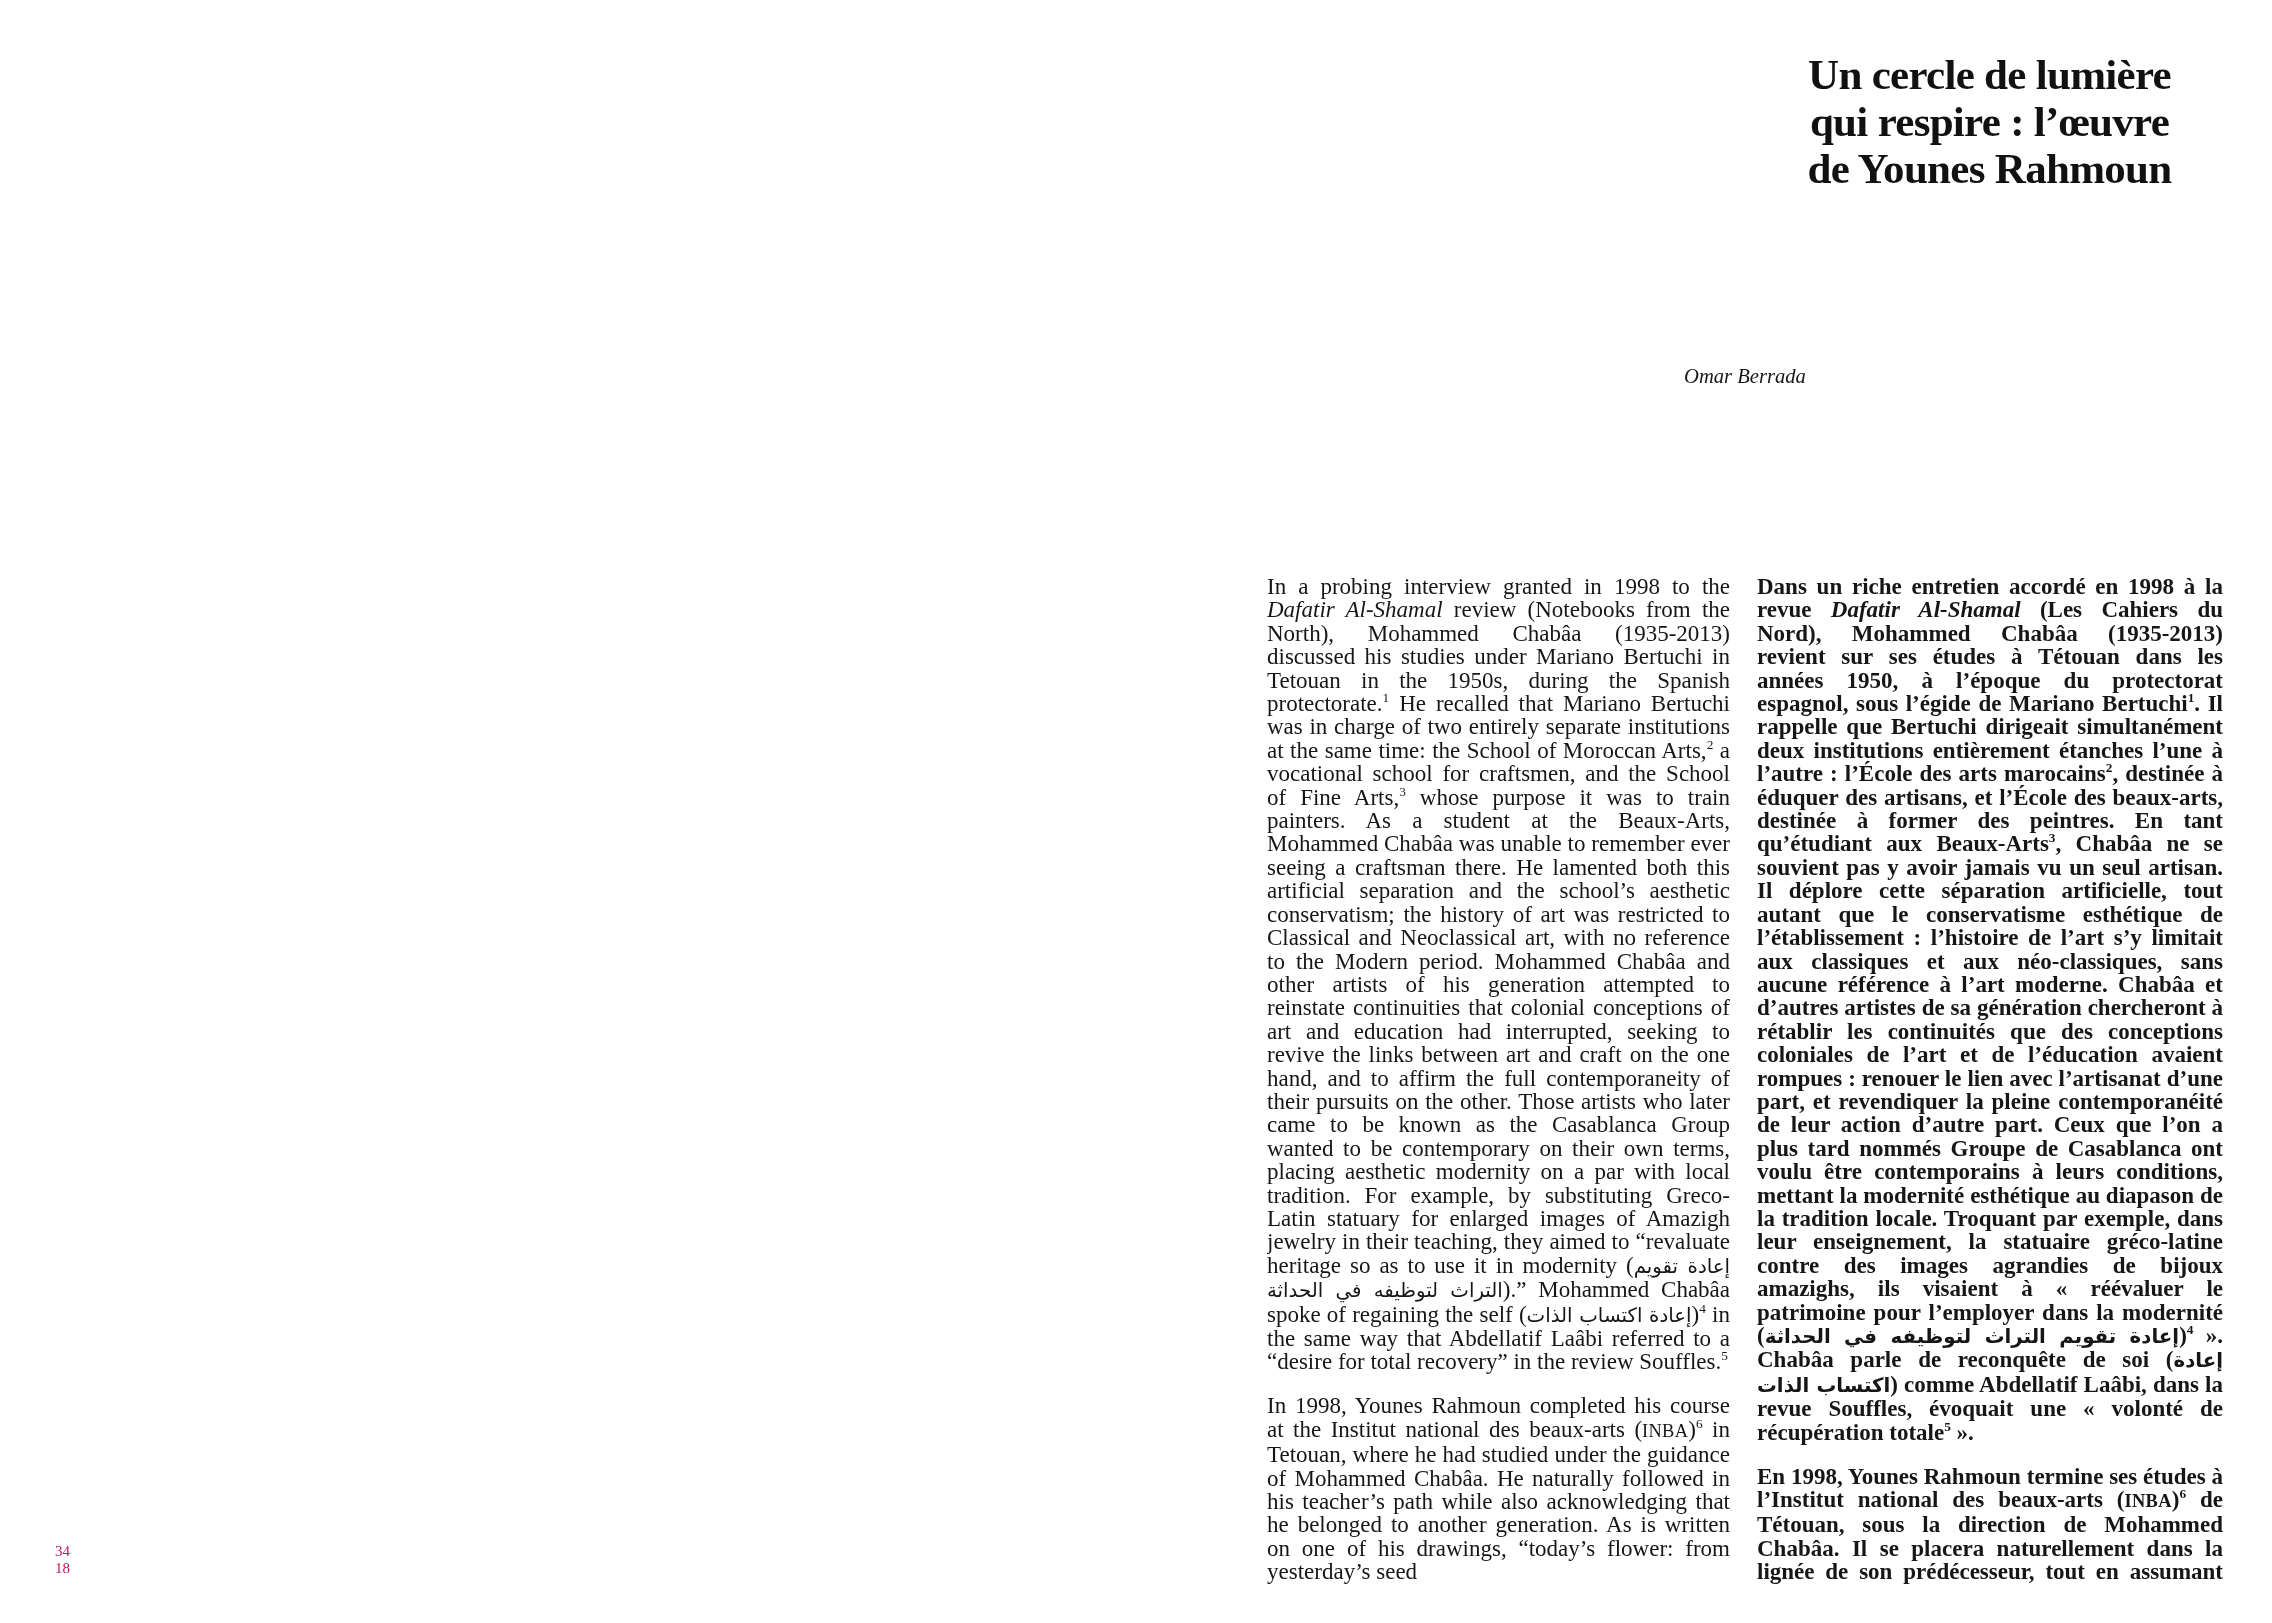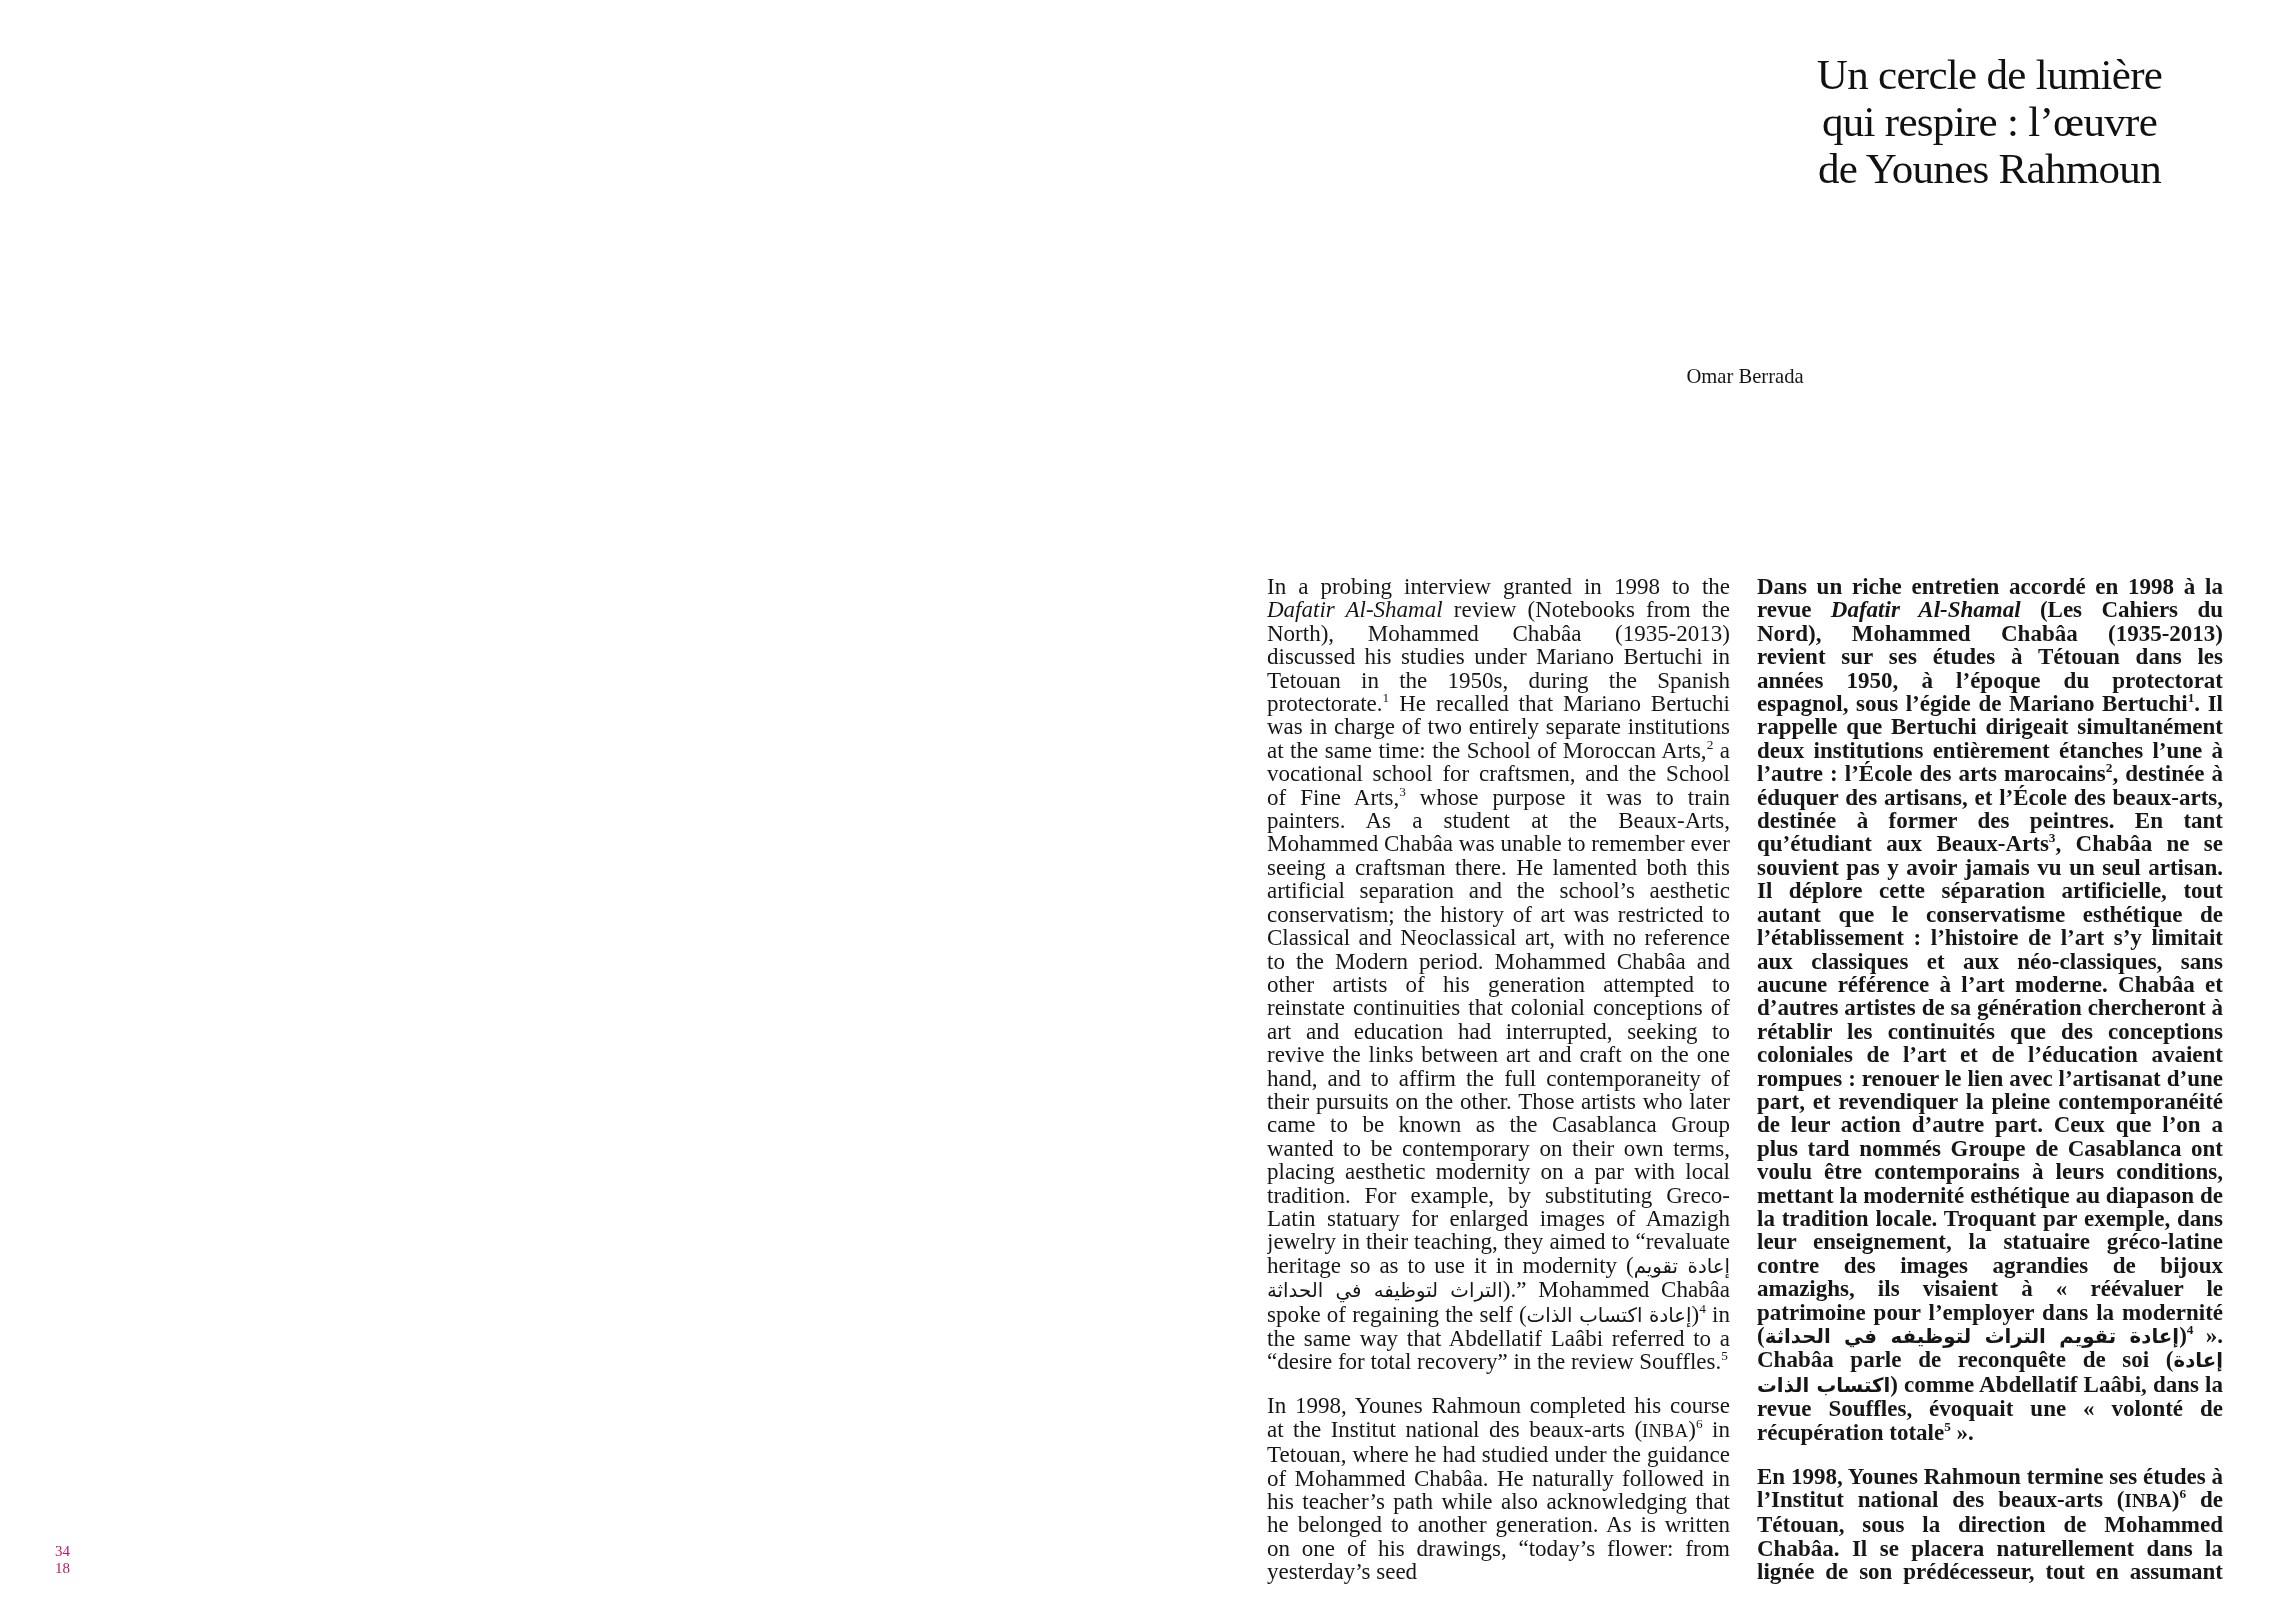--- a/index.html
+++ b/index.html
@@ -23,27 +23,28 @@
     margin: 0;
     font-weight: normal;
     font-size: 43px;
     line-height: 47px;
     letter-spacing: -0.7px;
     text-align: center;
     white-space: pre-line;
     color: #111111;
   }
   .title-en { left: 1267px; }
-  .title-fr { left: 1757px; }
+  .title-fr { left: 1757px; font-weight: bold; }
   .author {
     position: absolute;
     top: 365px;
     left: 1267px;
     width: 956px;
     text-align: center;
+    font-style: italic;
     font-size: 20.6px;
     line-height: 23.4px;
   }
   .col {
     position: absolute;
     top: 575px;
     height: 1010px;
     overflow: hidden;
   }
   .col-en { left: 1267px; width: 463px; }

